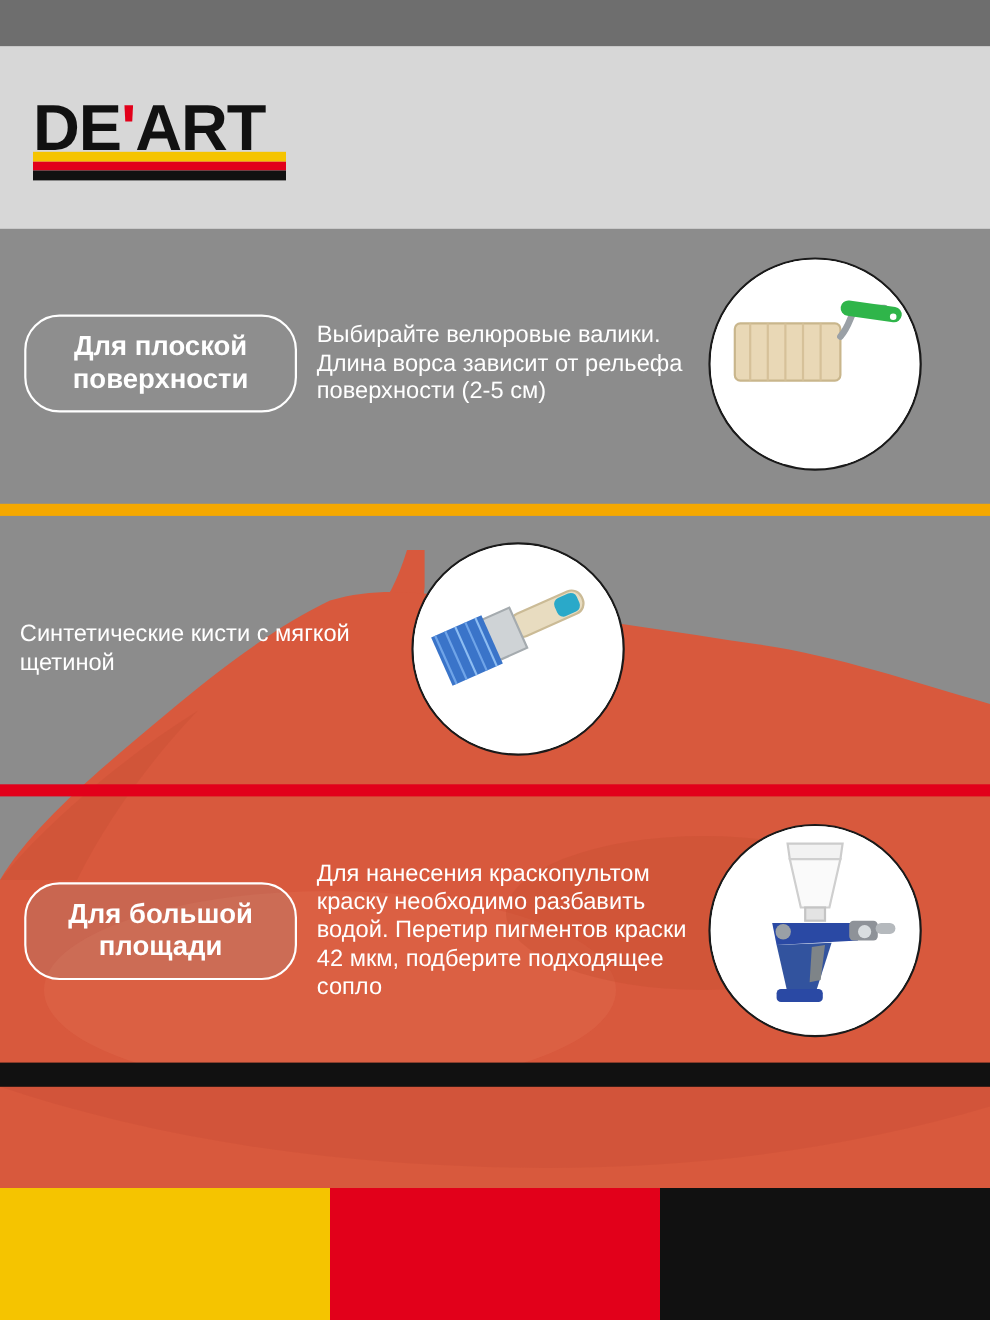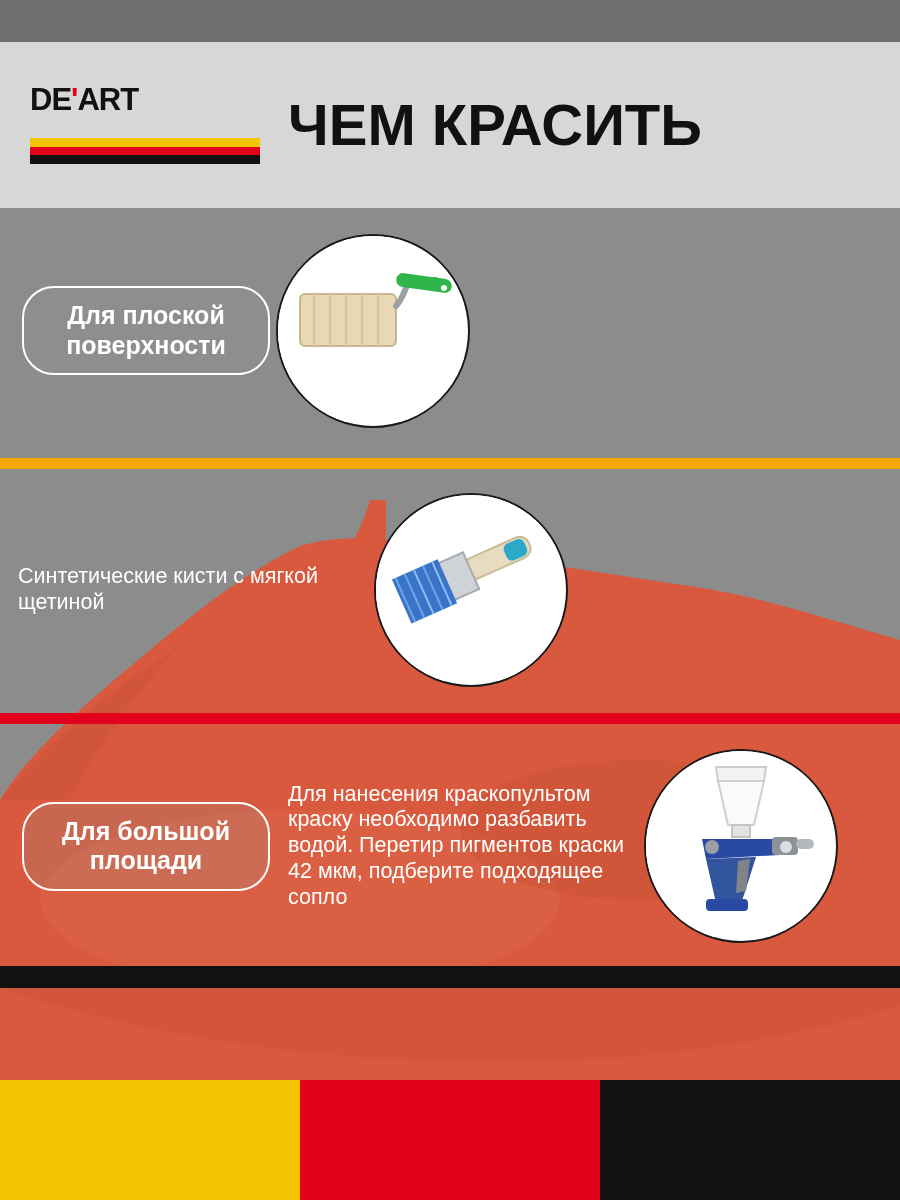--- a/index.html
+++ b/index.html
@@ -41,21 +41,21 @@
   .logo {
     position: relative;
     width: 230px;
     height: 86px;
     margin-left: 30px;
     flex: 0 0 auto;
   }
   .logo-text {
     position: absolute;
     top: 0; left: 0;
-    font-size: 31px;
+    font-size: 59px;
     font-weight: bold;
     letter-spacing: -1px;
     color: #111111;
     font-family: "Liberation Sans", sans-serif;
   }
   .logo-text .accent { color: #e2001a; }
   .logo-flag {
     position: absolute;
     left: 0;
     top: 56px;
@@ -193,33 +193,33 @@
 
   <div class="header">
     <div class="logo">
       <div class="logo-text"><span>DE</span><span class="accent">'</span><span>ART</span></div>
       <div class="logo-flag">
         <div class="fl y"></div>
         <div class="fl r"></div>
         <div class="fl k"></div>
       </div>
     </div>
-    <div class="header-title">ЧЕМ КРАСИТЬ</div>
   </div>
 
   <svg class="splash" viewBox="0 0 900 520" preserveAspectRatio="none">
     <path d="M370 0 C 362 26 352 48 336 62 C 318 78 300 86 292 96 C 282 108 296 116 316 114 C 342 112 362 98 372 84 C 380 72 384 52 386 34 L 386 0 Z" fill="#d8593d"></path>
     <path d="M300 46 C 250 70 200 108 150 150 C 90 200 30 250 0 300 L 0 520 L 900 520 L 900 140 C 830 120 760 96 690 86 C 600 72 500 58 420 44 C 380 38 340 34 300 46 Z" fill="#d8593d"></path>
     <path d="M0 300 C 40 250 110 190 180 146 C 140 188 100 240 70 300 Z" fill="#c94f35" opacity="0.45"></path>
     <ellipse cx="300" cy="400" rx="260" ry="90" fill="#e0694c" opacity="0.45"></ellipse>
     <ellipse cx="640" cy="330" rx="180" ry="70" fill="#c64c32" opacity="0.35"></ellipse>
   </svg>
 
   <div class="row row-1">
     <div class="chip">Для плоской поверхности</div>
+    <div class="desc">Выбирайте велюровые валики. Длина ворса зависит от рельефа поверхности (2-5 см)</div>
     <div class="photo">
       <svg width="186" height="186" viewBox="0 0 186 186">
         <rect x="0" y="0" width="186" height="186" fill="#ffffff"></rect>
         <rect x="22" y="58" width="96" height="52" rx="5" fill="#e9d8b6" stroke="#c9b68c" stroke-width="2"></rect>
         <line x1="36" y1="58" x2="36" y2="110" stroke="#d6c199" stroke-width="2"></line>
         <line x1="52" y1="58" x2="52" y2="110" stroke="#d6c199" stroke-width="2"></line>
         <line x1="68" y1="58" x2="68" y2="110" stroke="#d6c199" stroke-width="2"></line>
         <line x1="84" y1="58" x2="84" y2="110" stroke="#d6c199" stroke-width="2"></line>
         <line x1="100" y1="58" x2="100" y2="110" stroke="#d6c199" stroke-width="2"></line>
         <path d="M118 70 C 130 56 126 44 138 44 L 158 44" fill="none" stroke="#9aa0a6" stroke-width="6" stroke-linecap="round"></path>

